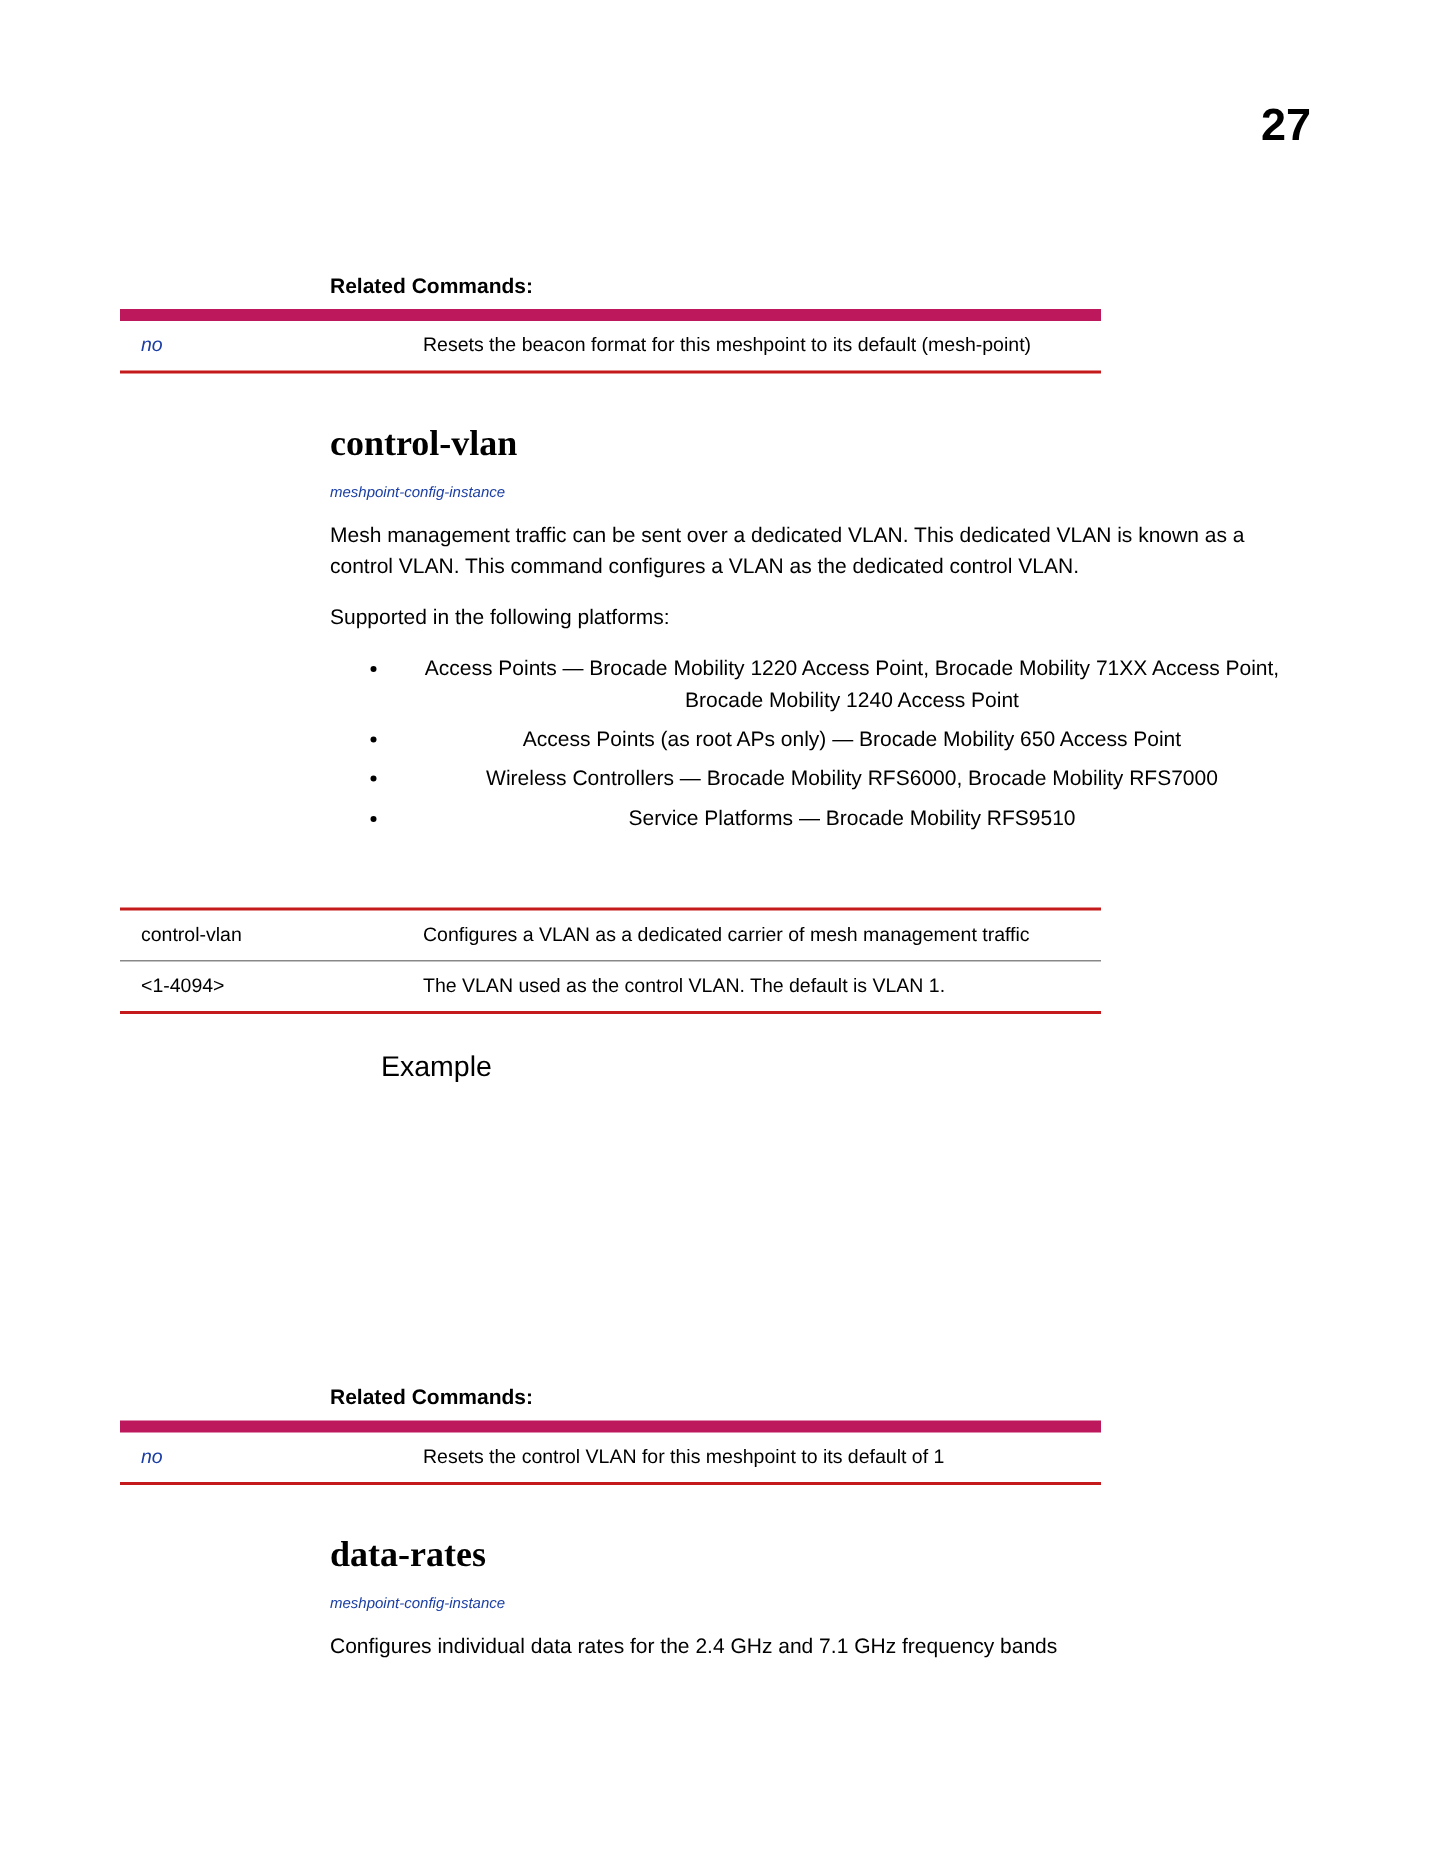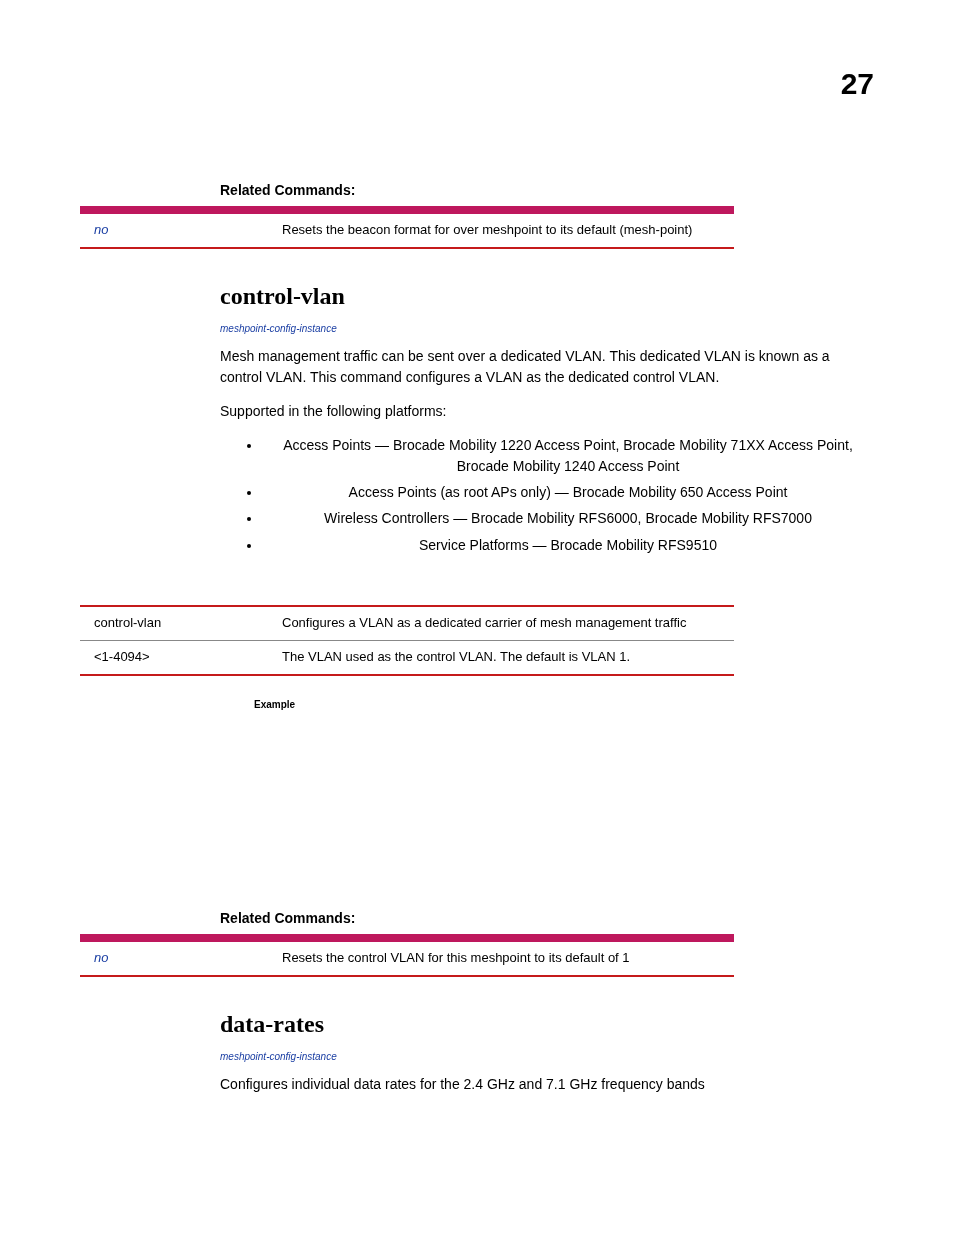--- a/index.html
+++ b/index.html
@@ -92,22 +92,22 @@
     font-size: 14px;
     text-align: center;
   }
   .small-head {
     font-weight: 700;
     font-size: 14px;
     margin-top: 14px;
     margin-bottom: 10px;
   }
   .example-head {
-    font-weight: 700;
-    font-size: 10px;
+    font-weight: 400;
+    font-size: 19px;
     margin-top: 14px;
     margin-bottom: 10px;
     padding-left: 34px;
   }
   .example-gap {
     height: 180px;
   }
   .syntax-gap {
     height: 30px;
   }
@@ -118,21 +118,21 @@
 <div class="page">
   <div class="page-number">27</div>
 
   <div class="content">
 
     <div class="rel-heading">Related Commands:</div>
     <table class="tbl">
       <tbody>
           <tr class="headline lastline">
         <td class="lcol"><span class="no-link">no</span></td>
-        <td>Resets the beacon format for over meshpoint to its default (mesh-point)</td>
+        <td>Resets the beacon format for this meshpoint to its default (mesh-point)</td>
       </tr>
     </tbody>
       </table>
 
     <h1 class="section-title">control-vlan</h1>
     <div class="breadcrumb">meshpoint-config-instance</div>
     <p class="body">Mesh management traffic can be sent over a dedicated VLAN. This dedicated VLAN is known as a control VLAN. This command configures a VLAN as the dedicated control VLAN.</p>
     <p class="body">Supported in the following platforms:</p>
     <ul class="bullets">
       <li>Access Points — Brocade Mobility 1220 Access Point, Brocade Mobility 71XX Access Point, Brocade Mobility 1240 Access Point</li>

